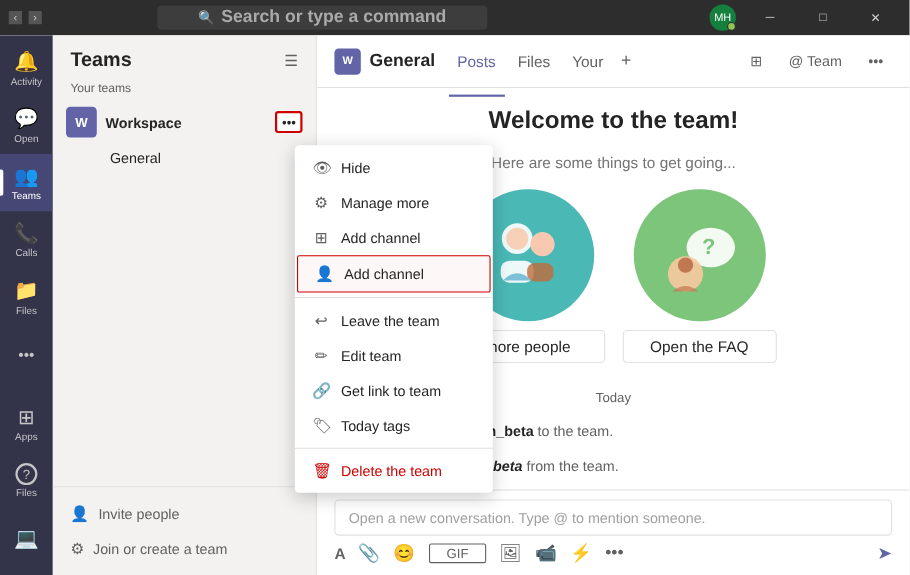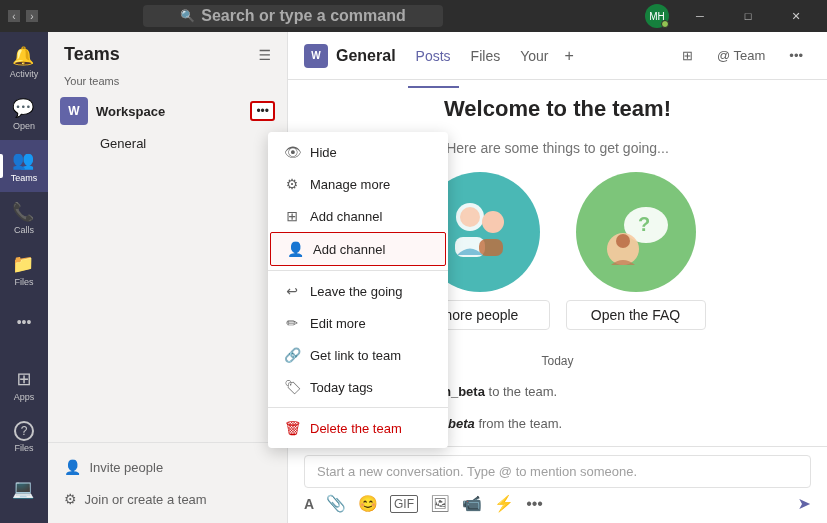--- a/index.html
+++ b/index.html
@@ -195,25 +195,25 @@
         <span class="menu-icon">⊞</span>
         <span>Add channel</span>
       </div>
       <div class="menu-item highlighted">
         <span class="menu-icon">👤</span>
         <span>Add channel</span>
       </div>
       <div class="menu-divider"></div>
       <div class="menu-item">
         <span class="menu-icon">↩</span>
-        <span>Leave the going</span>
+        <span>Leave the team</span>
       </div>
       <div class="menu-item">
         <span class="menu-icon">✏</span>
-        <span>Edit more</span>
+        <span>Edit team</span>
       </div>
       <div class="menu-item">
         <span class="menu-icon">🔗</span>
         <span>Get link to team</span>
       </div>
       <div class="menu-item">
         <span class="menu-icon">🏷</span>
         <span>Today tags</span>
       </div>
       <div class="menu-divider"></div>
@@ -292,26 +292,26 @@
           <span class="activity-text">M H. has added <strong>m_beta</strong> to the team.</span>
         </div>
         <div class="activity-item">
           <div class="activity-icon">👤</div>
           <span class="activity-text">M H. removed <strong><em>m_beta</em></strong> from the team.</span>
         </div>
       </div>
     </div>
 
     <div class="message-area">
-      <div class="message-input-box" style="border:1px solid #e1e1e1;border-radius:4px;padding:8px 12px;font-size:13px;color:#a0a0a0;">Start a new conversation. Type @ to mention someone.</div>
+      <div class="message-input-box" style="border:1px solid #e1e1e1;border-radius:4px;padding:8px 12px;font-size:13px;color:#a0a0a0;">Open a new conversation. Type @ to mention someone.</div>
       <div class="message-toolbar">
         <span class="msg-tool" style="font-weight:bold;font-size:14px;">A</span>
         <span class="msg-tool">📎</span>
         <span class="msg-tool">😊</span>
-        <span class="msg-tool" style="font-size:12px;border:1px solid #616161;border-radius:2px;padding:1px 3px;">GIF</span>
+        <span class="msg-tool" style="font-size:12px;border:1px solid #616161;border-radius:2px;padding:1px 15px;">GIF</span>
         <span class="msg-tool">🖼</span>
         <span class="msg-tool">📹</span>
         <span class="msg-tool">⚡</span>
         <span class="msg-tool">•••</span>
         <span class="msg-tool-send">➤</span>
       </div>
     </div>
   </div>
 </div>
 

